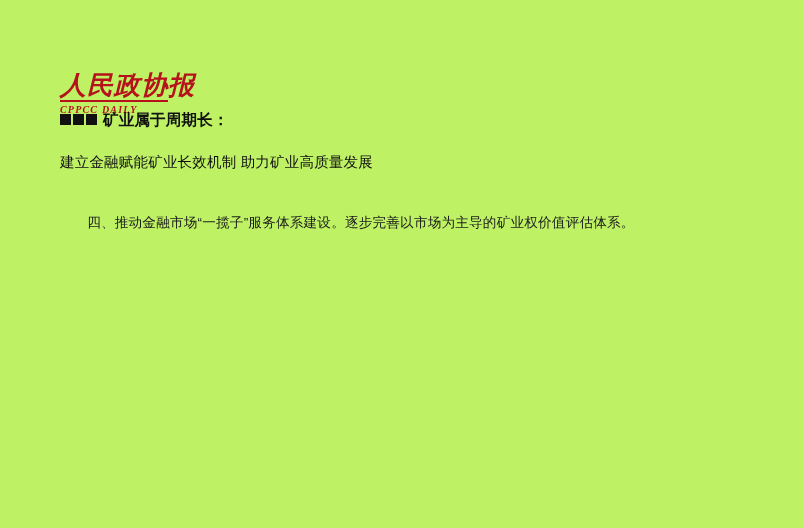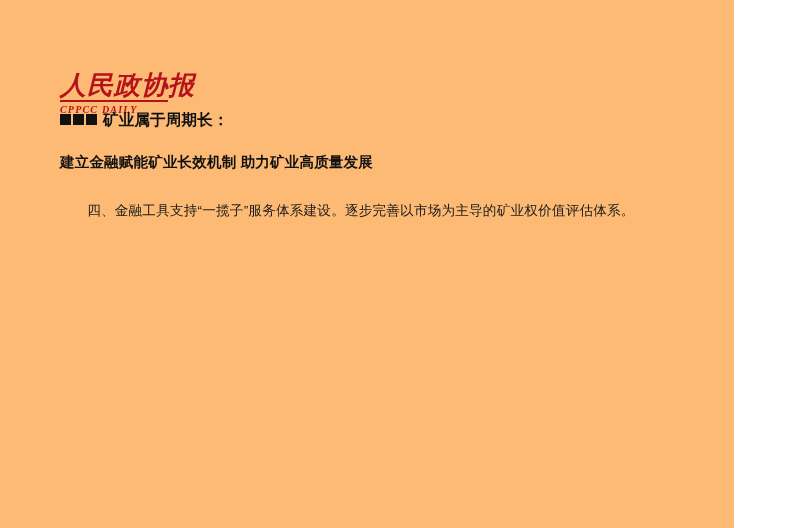--- a/index.html
+++ b/index.html
@@ -8,23 +8,23 @@
   }
   body {
     width: 803px;
     height: 528px;
     background: #ffffff;
     font-family: "Liberation Sans", sans-serif;
     overflow: hidden;
   }
   .page {
     position: relative;
-    width: 734px;
+    width: 803px;
     height: 528px;
-    background: #fdba74;
+    background: #bef264;
   }
   .masthead {
     position: absolute;
     left: 60px;
     top: 72px;
     width: 160px;
     user-select: none;
   }
   .masthead-cn {
     font-family: "Liberation Serif", serif;
@@ -74,24 +74,24 @@
   }
   .sq {
     display: inline-block;
     width: 11px;
     height: 11px;
     background: #111111;
     margin-right: 2px;
   }
   .subhead {
     font-size: 14.5px;
-    font-weight: bold;
+    font-weight: normal;
     color: #111111;
     line-height: 1.6;
-    margin-bottom: 24px;
+    margin-bottom: 36px;
     letter-spacing: 0.2px;
   }
   .para {
     font-size: 13.6px;
     color: #1a1a1a;
     line-height: 1.95;
     margin-bottom: 11px;
     text-align: justify;
     text-justify: inter-ideograph;
     letter-spacing: 0.2px;
@@ -112,17 +112,17 @@
   </div>
 
   <div class="article">
 
     <div class="byline">
       <span class="squares"><span class="sq"></span><span class="sq"></span><span class="sq"></span></span><span>矿业属于周期长：</span>
     </div>
 
     <div class="subhead">建立金融赋能矿业长效机制 助力矿业高质量发展</div>
 
-    <div class="para indent">四、金融工具支持“一揽子”服务体系建设。逐步完善以市场为主导的矿业权价值评估体系。</div>
+    <div class="para indent">四、推动金融市场“一揽子”服务体系建设。逐步完善以市场为主导的矿业权价值评估体系。</div>
 
   </div>
 
 </div>
 
 </body></html>

